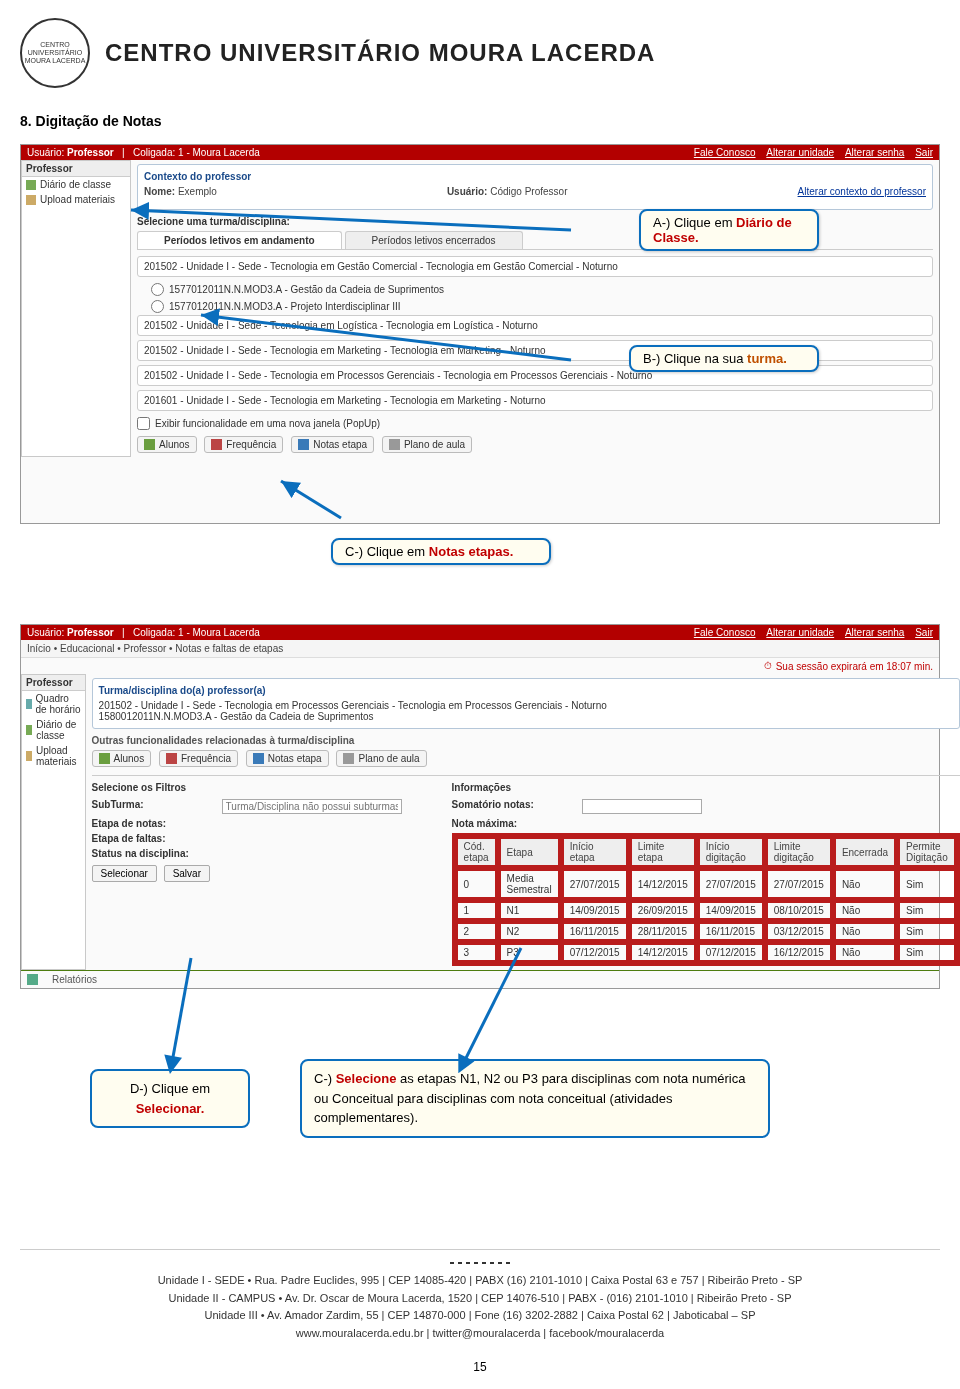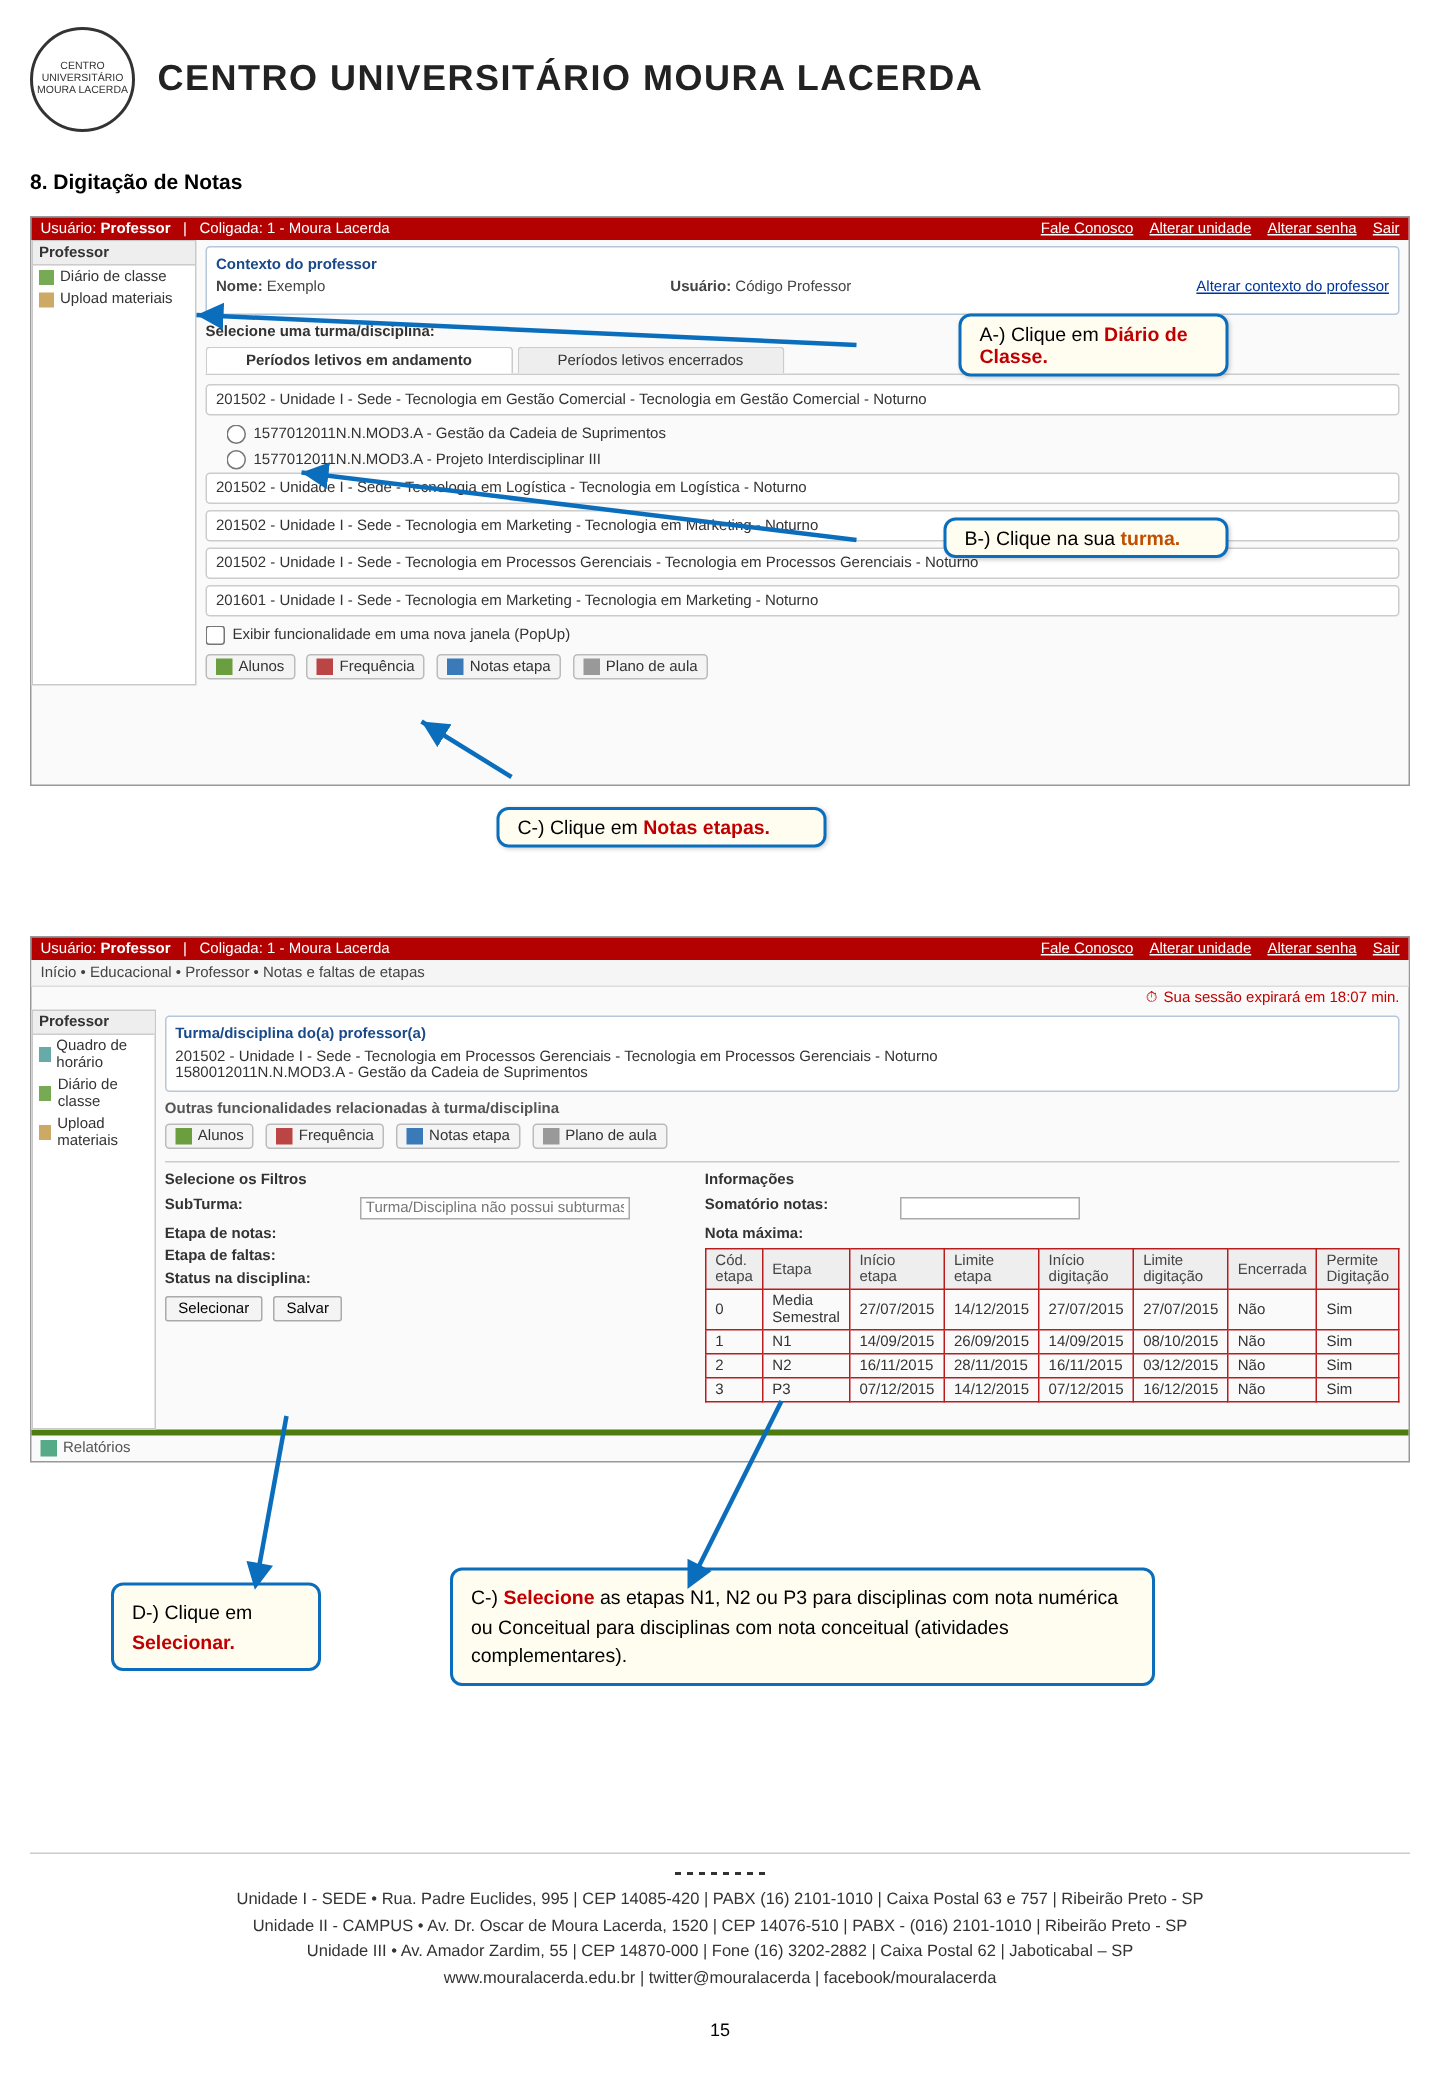--- a/index.html
+++ b/index.html
@@ -33,21 +33,21 @@
   .mini-btn { display:inline-flex; align-items:center; gap:4px; background:#f4f4f4; border:1px solid #bbb; border-radius:3px; padding:2px 6px; font-size:10px; margin-right:5px; cursor:pointer;}
   .mini-btn .ic { width:11px; height:11px; display:inline-block;}
   .callout { position:absolute; background:#fffdf0; border:2px solid #0a6ebd; border-radius:8px; padding:4px 12px; font-size:13px; color:#000; z-index:10; box-shadow:1px 1px 3px rgba(0,0,0,0.2);}
   .callout .kw-red { color:#c00000; font-weight:bold;}
   .callout .kw-grn { color:#e28c00; font-weight:bold;}
   .arrow { position:absolute; z-index:5; pointer-events:none;}
   .form-row { display:flex; gap:20px; margin-bottom:4px; font-size:10px;}
   .form-row label { font-weight:bold; width:110px;}
   .form-row input[type=text], .form-row select { border:1px solid #aaa; font-size:10px; padding:1px 3px; width:180px; background:#fff;}
   .tbl { border-collapse:collapse; font-size:10px; width:100%; margin-top:4px;}
-  .tbl th, .tbl td { border:1px solid #b91c1c; padding:2px 6px; text-align:left;}
+  .tbl th, .tbl td { border:6px solid #b91c1c; padding:2px 6px; text-align:left;}
   .tbl th { background:#eee; font-weight:normal; color:#444;}
   .small-btn { background:#f4f4f4; border:1px solid #aaa; border-radius:2px; padding:2px 8px; font-size:10px; cursor:pointer; margin-right:4px;}
   .sep { height:1px; background:#ccc; margin:6px 0;}
   .session-warn { color:#c00000; font-size:10px; text-align:right; padding:2px 6px; display:flex; align-items:center; justify-content:flex-end; gap:4px;}
   .session-warn::before { content:"⏱"; color:#c00000;}
   .footer { border-top:1px solid #ccc; margin-top:80px; padding:12px 0 0 0; text-align:center; font-size:11px; color:#333; line-height:1.6;}
   .footer-divider { height:2px; background:repeating-linear-gradient(to right,#333 0,#333 4px,transparent 4px,transparent 8px); width:60px; margin:0 auto 8px auto;}
   .page-num { text-align:center; font-size:12px; margin-top:18px; color:#000;}
   .standalone-callout-row { position:relative; height:120px; margin:15px 0 30px 0;}
   .standalone-callout { position:absolute; background:#fffdf0; border:2px solid #0a6ebd; border-radius:8px; padding:8px 12px; font-size:13px; color:#000; line-height:1.5;}
@@ -330,21 +330,21 @@
                     <td>16/12/2015</td>
                     <td>Não</td>
                     <td>Sim</td>
                   </tr>
                 </tbody>
             </table>
           </div>
         </div>
       </div>
     </div>
-    <div style="border-top:4px solid #4d7c0f; padding:3px 6px; font-size:10px; color:#555; display:flex; align-items:center; gap:4px;">
+    <div style="border-top:1px solid #4d7c0f; padding:3px 6px; font-size:10px; color:#555; display:flex; align-items:center; gap:14px;">
       <span style="width:11px;height:11px;background:#5a8; display:inline-block;"></span>
       <span>Relatórios</span>
     </div>
 
     <svg class="arrow" style="bottom:-90px; left:400px;" width="120" height="140">
         <defs>
           <marker id="ah5" markerWidth="8" markerHeight="8" refX="2" refY="3" orient="auto">
             <path d="M6,0 L0,3 L6,6 Z" fill="#0a6ebd"></path>
           </marker>
         </defs>
@@ -355,21 +355,21 @@
         <defs>
           <marker id="ah4" markerWidth="8" markerHeight="8" refX="2" refY="3" orient="auto">
             <path d="M6,0 L0,3 L6,6 Z" fill="#0a6ebd"></path>
           </marker>
         </defs>
         <line x1="20" y1="120" x2="40" y2="10" stroke="#0a6ebd" stroke-width="3" marker-start="url(#ah4)"></line>
       </svg>
   </div>
 
   <div class="standalone-callout-row">
-    <div class="standalone-callout" style="left:54px; top:20px; width:140px;">
+    <div class="standalone-callout" style="left:70px; top:20px; width:160px;text-align:center;">
       <span>D-) Clique em </span><span class="kw-red" style="color:#c00000; font-weight:bold;">Selecionar.</span>
     </div>
     <div class="standalone-callout" style="left:280px; top:10px; width:470px;">
       <span>C-) </span><span style="color:#c00000; font-weight:bold;">Selecione</span><span> as etapas N1, N2 ou P3 para disciplinas com nota numérica ou Conceitual para disciplinas com nota conceitual (atividades complementares).</span>
     </div>
   </div>
 
   <div class="footer">
     <div class="footer-divider"></div>
     <div>Unidade I - SEDE • Rua. Padre Euclides, 995  |  CEP 14085-420  |  PABX (16) 2101-1010  |  Caixa Postal 63 e 757  |  Ribeirão Preto - SP</div>

